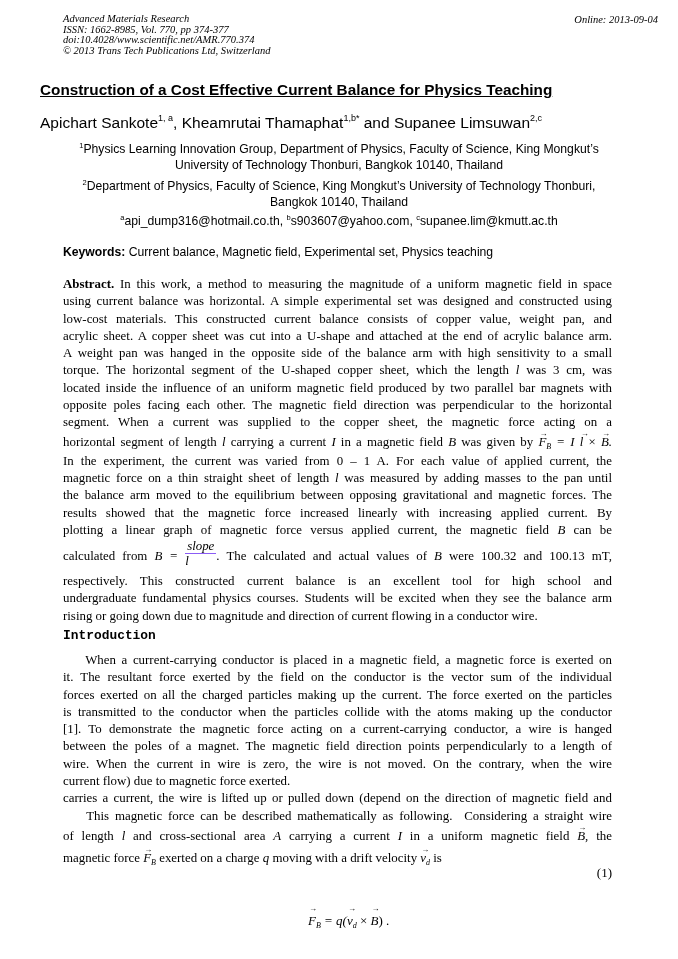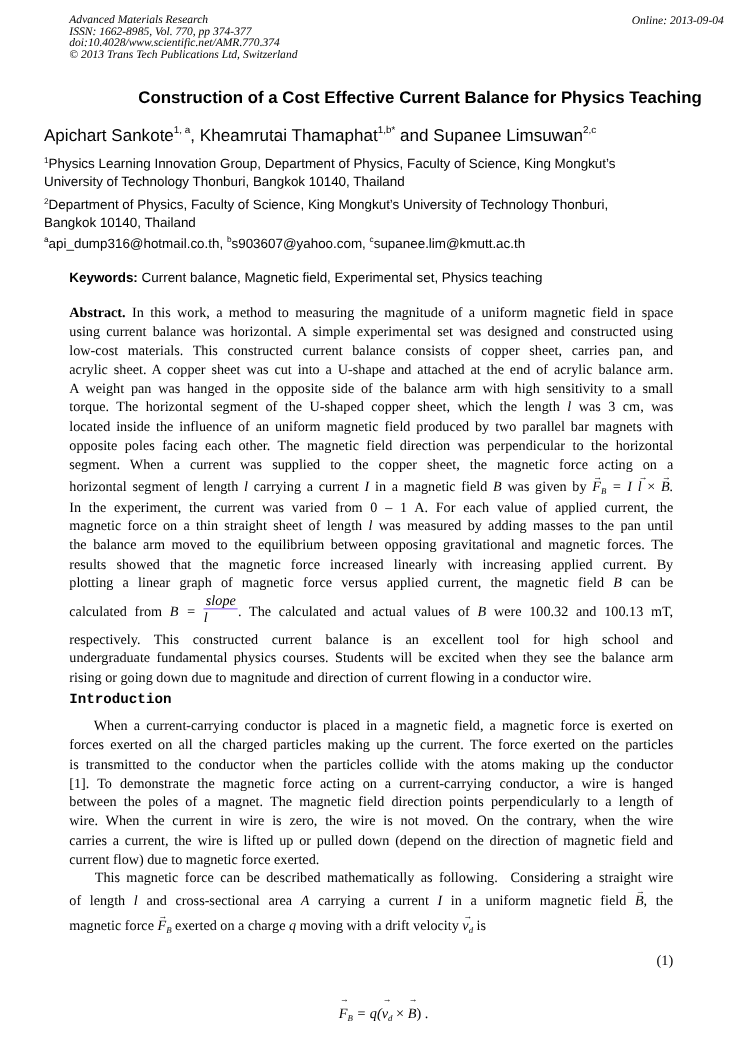--- a/index.html
+++ b/index.html
@@ -1,23 +1,23 @@
 <!DOCTYPE html>
 <html><head>
 <meta charset="utf-8">
 <style>
   html, body { margin: 0; padding: 0; background: #ffffff; }
   body { width: 678px; height: 959px; position: relative; overflow: hidden; color: #000; }
   .page { position: absolute; left: 0; top: 0; width: 678px; height: 959px; padding-left: 45px; }
   .header-left { position: absolute; left: 63px; top: 14px; font-family: "Liberation Serif", serif; font-style: italic; font-size: 10.5px; line-height: 10.5px; }
   .header-right { position: absolute; right: 65px; top: 14px; font-family: "Liberation Serif", serif; font-style: italic; font-size: 10.5px; }
-  .title { position: absolute; left: 40px; width: 598px; top: 81px; text-align: right; font-family: "Liberation Sans", sans-serif; font-weight: bold; font-size: 15.3px; }
+  .title { position: absolute; left: 40px; width: 598px; top: 81px; text-align: left; font-family: "Liberation Sans", sans-serif; font-weight: bold; font-size: 15.3px; text-decoration: underline; }
   .authors { position: absolute; left: 40px; width: 598px; top: 113px; text-align: left; font-family: "Liberation Sans", sans-serif; font-size: 15.5px; }
   .authors sup { font-size: 9px; vertical-align: 7px; }
-  .affil { position: absolute; left: 40px; width: 598px; font-family: "Liberation Sans", sans-serif; font-size: 12.2px; line-height: 16px; }
+  .affil { position: absolute; left: 40px; width: 598px; text-align: center; font-family: "Liberation Sans", sans-serif; font-size: 12.2px; line-height: 16px; }
   .affil sup { font-size: 7.5px; vertical-align: 5px; }
   .keywords { position: absolute; left: 63px; top: 245px; font-family: "Liberation Sans", sans-serif; font-size: 12.2px; }
   .kw-label { font-weight: bold; }
   .body-text { position: absolute; left: 63px; width: 549px; font-family: "Liberation Serif", serif; font-size: 12.9px; line-height: 17.3px; text-align: justify; }
   .body-text .line { display: block; text-align: justify; text-align-last: justify; white-space: nowrap; height: 17.3px; }
   .body-text .line.last { text-align-last: left; }
   .bold { font-weight: bold; }
   .it { font-style: italic; }
   .vec { position: relative; display: inline-block; }
   .vec::before { content: "\2192"; position: absolute; top: -9px; left: 1px; font-size: 8px; font-style: normal; }
@@ -61,21 +61,21 @@
     <sup>a</sup><span>api_dump316@hotmail.co.th, </span><sup>b</sup><span>s903607@yahoo.com, </span><sup>c</sup><span>supanee.lim@kmutt.ac.th</span>
   </div>
 
   <div class="keywords">
     <span class="kw-label">Keywords:</span><span> Current balance, Magnetic field, Experimental set, Physics teaching</span>
   </div>
 
   <div class="body-text" style="top:276px;">
     <span class="line"><span class="bold">Abstract.</span><span> In this work, a method to measuring the magnitude of a uniform magnetic field in space</span></span>
     <span class="line">using current balance was horizontal.  A simple experimental set was designed and constructed using</span>
-    <span class="line">low-cost materials.  This constructed current balance consists of copper sheet, carries pan, and</span>
+    <span class="line">low-cost materials.  This constructed current balance consists of copper value, weight pan, and</span>
     <span class="line">acrylic sheet.  A copper sheet was cut into a U-shape and attached at the end of acrylic balance arm.</span>
     <span class="line">A weight pan was hanged in the opposite side of the balance arm with high sensitivity to a small</span>
     <span class="line"><span>torque.  The horizontal segment of the U-shaped copper sheet, which the length</span> <span class="it">l</span> <span>was 3 cm, was</span></span>
     <span class="line">located inside the influence of an uniform magnetic field produced by two parallel bar magnets with</span>
     <span class="line">opposite poles facing each other.  The magnetic field direction was perpendicular to the horizontal</span>
     <span class="line">segment.   When a current was supplied to the copper sheet, the magnetic force acting on a</span>
     <span class="line" style="height:19px;padding-top:2px;"><span>horizontal segment of length</span> <span class="it">l</span> <span>carrying a current</span> <span class="it">I</span> <span>in a magnetic field</span> <span class="it">B</span> <span>was given by</span> <span class="it"><span class="vec">F</span><span class="sub">B</span> <span>= I</span> <span class="vec">l</span><span style="font-style:normal"> × </span><span class="vec">B</span>.</span></span>
     <span class="line">In the experiment,  the current was varied from 0 – 1 A.  For each value of applied current, the</span>
     <span class="line"><span>magnetic force on a thin straight sheet of length</span> <span class="it">l</span> <span>was measured by adding masses to the pan until</span></span>
     <span class="line">the balance arm moved to the equilibrium between opposing gravitational and magnetic forces.  The</span>
@@ -84,27 +84,28 @@
     <span class="line" style="height:34px;line-height:34px;"><span>calculated from</span> <span class="it">B =</span> <span class="frac"><span class="num">slope</span><span class="den">l</span></span><span>.  The calculated and actual values of</span> <span class="it">B</span> <span>were 100.32 and 100.13 mT,</span></span>
     <span class="line">respectively.   This constructed current balance is an excellent tool for high school and</span>
     <span class="line">undergraduate fundamental physics courses.  Students will be excited when they see the balance arm</span>
     <span class="line last">rising or going down due to magnitude and direction of current flowing in a conductor wire.</span>
   </div>
 
   <div class="section-head">Introduction</div>
 
   <div class="body-text" style="top:652px;">
     <span class="line" style="white-space:pre;">    When a current-carrying conductor is placed in a magnetic field, a magnetic force is exerted on</span>
+    <span class="line">it.  The resultant force exerted by the field on the conductor is the vector sum of the individual</span>
     <span class="line">forces exerted on all the charged particles making up the current.  The force exerted on the particles</span>
     <span class="line">is transmitted to the conductor when the particles collide with the atoms making up the conductor</span>
     <span class="line">[1].  To demonstrate the magnetic force acting on a current-carrying conductor, a wire is hanged</span>
     <span class="line">between the poles of a magnet.  The magnetic field direction points perpendicularly to a length of</span>
     <span class="line">wire.  When the current in wire is zero, the wire is not moved.  On the contrary, when the wire</span>
+    <span class="line last">current flow) due to magnetic force exerted.</span>
     <span class="line">carries a current, the wire is lifted up or pulled down (depend on the direction of magnetic field and</span>
-    <span class="line last">current flow) due to magnetic force exerted.</span>
     <span class="line" style="white-space:pre;">    This magnetic force can be described mathematically as following.  Considering a straight wire</span>
     <span class="line" style="height:20px;padding-top:3px;"><span>of length</span> <span class="it">l</span> <span>and cross-sectional area</span> <span class="it">A</span> <span>carrying a current</span> <span class="it">I</span> <span>in a uniform magnetic field</span> <span class="it vec">B</span><span>, the</span></span>
     <span class="line last" style="height:20px;padding-top:2px;"><span>magnetic force</span> <span class="it vec">F</span><span class="sub">B</span> <span>exerted on a charge</span> <span class="it">q</span> <span>moving with a drift velocity</span> <span class="it vec">v</span><span class="sub">d</span> <span>is</span></span>
   </div>
 
   <div class="equation">
     <span class="expr"><span class="vec">F</span><span class="sub">B</span><span> = q(</span><span class="vec">v</span><span class="sub">d</span><span style="font-style:normal"> × </span><span class="vec">B</span><span style="font-style:normal">) .</span></span>
     <span class="num-label">(1)</span>
   </div>
 

